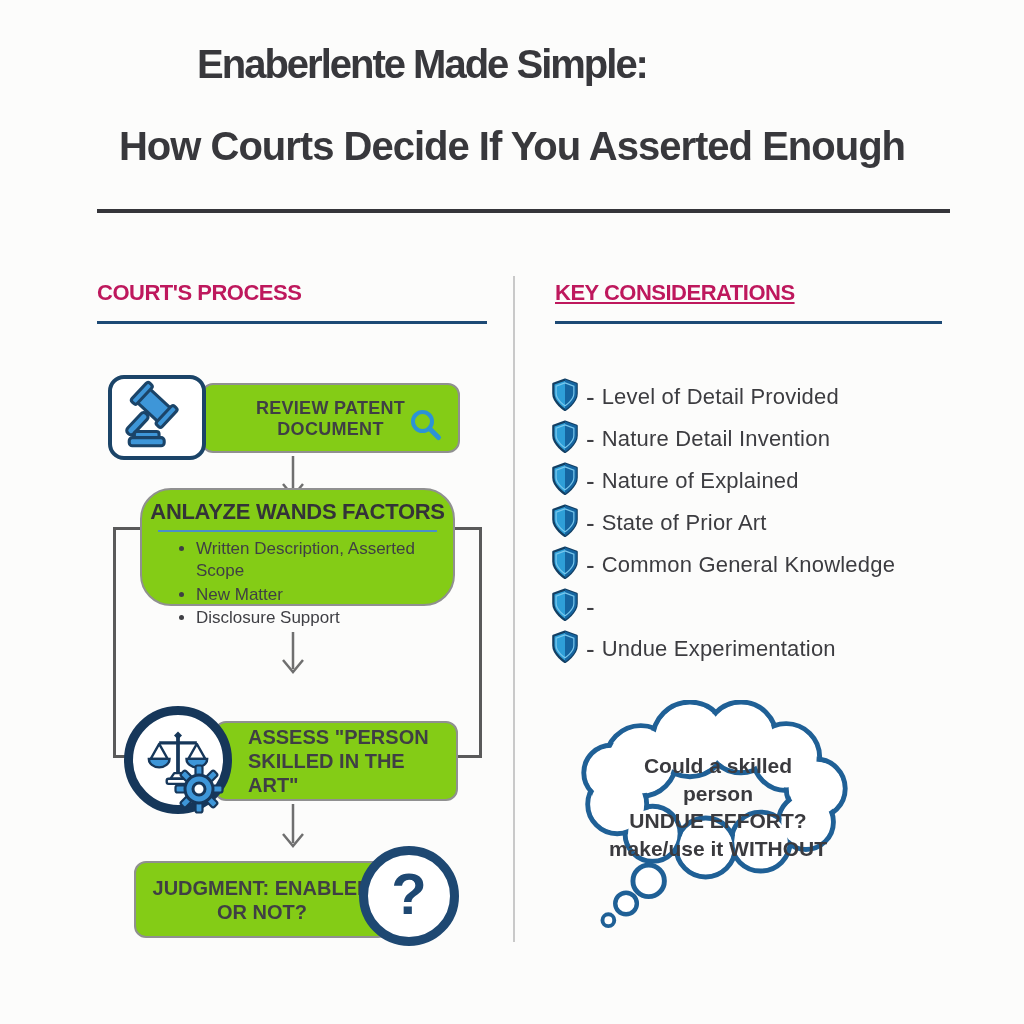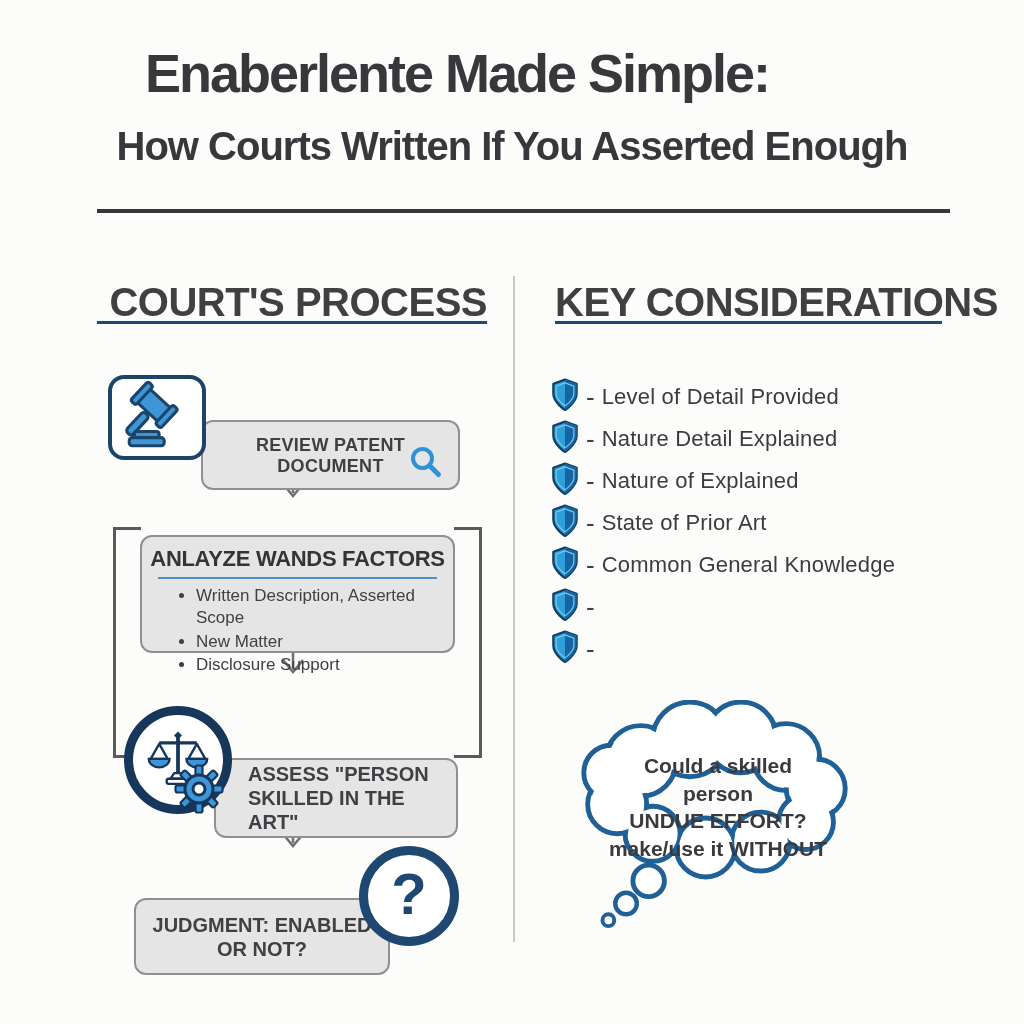--- a/index.html
+++ b/index.html
@@ -7,57 +7,57 @@
     width:1024px;height:1024px;position:relative;overflow:hidden;
     background:#fcfcfb;
     font-family:"Liberation Sans", sans-serif;
     color:#3b3b40;
   }
   .abs{position:absolute;}
 
   
   .title-line1{
     left:0;top:42px;width:844px;text-align:center;
-    font-size:54px;font-weight:700;letter-spacing:-2px;color:#38383c;margin-left:35px;
+    font-size:40px;font-weight:700;letter-spacing:-2px;color:#38383c;
   }
   .title-line2{
     left:0;top:124px;width:1024px;text-align:center;
     font-size:40px;letter-spacing:-1px;color:#38383c;white-space:nowrap;
   }
   .title-line2 .b{font-weight:700;}
   .title-line2 .r{font-weight:700;}
   .top-divider{left:97px;top:209px;width:853px;height:4px;background:#35353a;}
 
   
   .col-heading{
-    font-size:40px;font-weight:700;letter-spacing:-0.5px;color:#404040;
-    text-align:right;white-space:nowrap;
+    font-size:22px;font-weight:700;letter-spacing:-0.5px;color:#be185d;
+    text-align:left;white-space:nowrap;
   }
   .heading-left{left:97px;top:280px;width:390px;}
-  .heading-right{left:555px;top:280px;width:387px;}
+  .heading-right{left:555px;top:280px;width:387px;text-decoration:underline;}
   .underline{height:3px;background:#1d4a75;}
   .underline-left{left:97px;top:321px;width:390px;}
   .underline-right{left:555px;top:321px;width:387px;}
   .v-divider{left:513px;top:276px;width:2px;height:666px;background:#c9c9c9;}
 
   
-  .flow-box{background:#e5e5e5;border:2px solid #909090;border-radius:12px;box-sizing:border-box;margin-top:37px;}
+  .flow-box{background:#84cc16;border:2px solid #909090;border-radius:12px;box-sizing:border-box;}
   .gavel-box{
     left:108px;top:375px;width:98px;height:85px;z-index:3;
     background:#fff;border:4px solid #1b4468;border-radius:16px;box-sizing:border-box;
     display:flex;align-items:center;justify-content:center;
   }
   .review-box{left:201px;top:383px;width:259px;height:70px;z-index:2;}
   .review-label{
     margin-top:13px;text-align:center;font-size:18px;font-weight:700;
     letter-spacing:0.3px;color:#3f3f44;
   }
   .magnifier{position:absolute;right:14px;bottom:4px;}
 
-  .wands-box{left:140px;top:498px;width:315px;height:118px;z-index:2;}
+  .wands-box{left:140px;top:488px;width:315px;height:118px;z-index:2;border-radius:31px;}
   .wands-title{margin-top:9px;text-align:center;font-size:22px;font-weight:700;letter-spacing:-0.3px;color:#333338;}
   .wands-rule{height:2px;background:#4b8fc9;border:0;margin:5px 16px 6px;}
   .wands-list{margin:0;padding-left:54px;font-size:17px;color:#3f3f44;line-height:1.32;}
   .wands-list li{margin:0 0 1px 0;}
 
   .bracket{box-sizing:border-box;z-index:1;}
   .bracket-left{left:113px;top:527px;width:28px;height:231px;
     border-left:3px solid #5a5a5a;border-top:3px solid #5a5a5a;border-bottom:3px solid #5a5a5a;}
   .bracket-right{left:454px;top:527px;width:28px;height:231px;
     border-right:3px solid #5a5a5a;border-top:3px solid #5a5a5a;border-bottom:3px solid #5a5a5a;}
@@ -104,21 +104,21 @@
   .bubble-svg{left:572px;top:700px;z-index:1;}
   .bubble-text{
     left:606px;top:752px;width:224px;z-index:2;text-align:center;
     font-size:21px;font-weight:700;color:#3a3a3e;line-height:1.32;
   }
 </style>
 </head>
 <body>
 
 <div class="abs title-line1">Enaberlente Made Simple:</div>
-<div class="abs title-line2"><span class="b">How Courts Written </span><span class="r">If You </span><span class="b">Asserted Enough</span></div>
+<div class="abs title-line2"><span class="b">How Courts Decide </span><span class="r">If You </span><span class="b">Asserted Enough</span></div>
 <div class="abs top-divider"></div>
 
 <div class="abs col-heading heading-left">COURT'S PROCESS</div>
 <div class="abs underline underline-left"></div>
 <div class="abs col-heading heading-right">KEY CONSIDERATIONS</div>
 <div class="abs underline underline-right"></div>
 <div class="abs v-divider"></div>
 
 <div class="abs gavel-box">
   <span>
@@ -233,21 +233,21 @@
     <span class="consider-dash">-</span>
     <span class="consider-label">Level of Detail Provided</span>
   </div>
   <div class="consider-item">
     <span><svg width="28" height="34" viewBox="0 0 30 36">
           <path d="M15 1.5 L27.5 6 V16.5 C27.5 26 15 34 15 34 C15 34 2.5 26 2.5 16.5 V6 Z" fill="#2e9fd8" stroke="#123f63" stroke-width="2.4" stroke-linejoin="round"></path>
           <path d="M15 1.5 L27.5 6 V16.5 C27.5 26 15 34 15 34 Z" fill="#1565a0"></path>
           <path d="M15 5 L24.5 8.5 V16.5 C24.5 23.5 15 29.5 15 29.5 C15 29.5 5.5 23.5 5.5 16.5 V8.5 Z" fill="none" stroke="#79c7ec" stroke-width="1.3"></path>
         </svg></span>
     <span class="consider-dash">-</span>
-    <span class="consider-label">Nature Detail Explained</span>
+    <span class="consider-label">Nature Detail Invention</span>
   </div>
   <div class="consider-item">
     <span><svg width="28" height="34" viewBox="0 0 30 36">
           <path d="M15 1.5 L27.5 6 V16.5 C27.5 26 15 34 15 34 C15 34 2.5 26 2.5 16.5 V6 Z" fill="#2e9fd8" stroke="#123f63" stroke-width="2.4" stroke-linejoin="round"></path>
           <path d="M15 1.5 L27.5 6 V16.5 C27.5 26 15 34 15 34 Z" fill="#1565a0"></path>
           <path d="M15 5 L24.5 8.5 V16.5 C24.5 23.5 15 29.5 15 29.5 C15 29.5 5.5 23.5 5.5 16.5 V8.5 Z" fill="none" stroke="#79c7ec" stroke-width="1.3"></path>
         </svg></span>
     <span class="consider-dash">-</span>
     <span class="consider-label">Nature of Explained</span>
   </div>
@@ -277,20 +277,21 @@
         </svg></span>
     <span class="consider-dash">-</span>
   </div>
   <div class="consider-item">
     <span><svg width="28" height="34" viewBox="0 0 30 36">
           <path d="M15 1.5 L27.5 6 V16.5 C27.5 26 15 34 15 34 C15 34 2.5 26 2.5 16.5 V6 Z" fill="#2e9fd8" stroke="#123f63" stroke-width="2.4" stroke-linejoin="round"></path>
           <path d="M15 1.5 L27.5 6 V16.5 C27.5 26 15 34 15 34 Z" fill="#1565a0"></path>
           <path d="M15 5 L24.5 8.5 V16.5 C24.5 23.5 15 29.5 15 29.5 C15 29.5 5.5 23.5 5.5 16.5 V8.5 Z" fill="none" stroke="#79c7ec" stroke-width="1.3"></path>
         </svg></span>
     <span class="consider-dash">-</span>
+    <span class="consider-label">Undue Experimentation</span>
   </div>
 </div>
 
 <span class="abs bubble-svg">
   <svg width="285" height="235" viewBox="0 0 290 235">
     <g stroke="#1f6096" stroke-width="5" fill="#ffffff">
       <circle cx="70" cy="60" r="36"></circle>
       <circle cx="120" cy="38" r="38"></circle>
       <circle cx="172" cy="36" r="36"></circle>
       <circle cx="218" cy="56" r="34"></circle>

